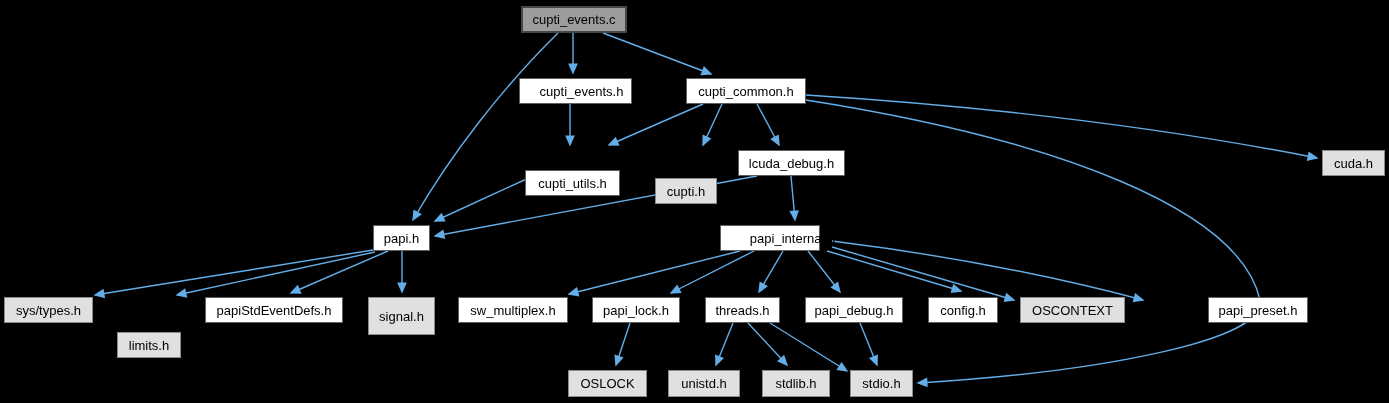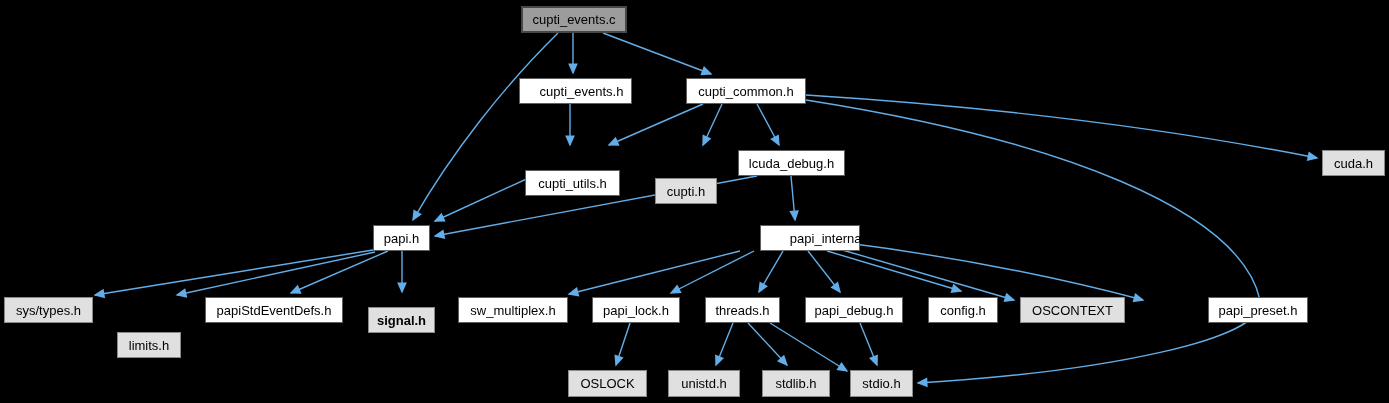--- a/index.html
+++ b/index.html
@@ -79,25 +79,25 @@
   </svg>
   <div id="nodes">
       <div class="node main" style="left: 521px; top: 6px; width: 106px; height: 27px;">cupti_events.c</div>
       <div class="node doc" style="left: 519px; top: 78px; width: 113px; height: 26px; padding-left: 12px;">cupti_events.h</div>
       <div class="node doc" style="left: 686px; top: 78px; width: 120px; height: 26px;">cupti_common.h</div>
       <div class="node doc" style="left: 525px; top: 150px; width: 95px; height: 26px; margin-top: 20px;">cupti_utils.h</div>
       <div class="node ext" style="left: 655px; top: 133px; width: 62px; height: 26px; margin-top: 45px;">cupti.h</div>
       <div class="node doc" style="left: 738px; top: 150px; width: 107px; height: 26px;">lcuda_debug.h</div>
       <div class="node ext" style="left: 1322px; top: 150px; width: 63px; height: 26px;">cuda.h</div>
       <div class="node doc" style="left: 373px; top: 225px; width: 57px; height: 26px;">papi.h</div>
-      <div class="node doc" style="left: 760px; top: 225px; width: 100px; height: 26px; padding-left: 45px;">papi_internal.h</div>
+      <div class="node doc" style="left: 720px; top: 225px; width: 100px; height: 26px; padding-left: 45px;">papi_internal.h</div>
       <div class="node ext" style="left: 4px; top: 297px; width: 89px; height: 26px;">sys/types.h</div>
       <div class="node ext" style="left: 117px; top: 297px; width: 64px; height: 26px; margin-top: 35px;">limits.h</div>
       <div class="node doc" style="left: 205px; top: 297px; width: 138px; height: 26px;">papiStdEventDefs.h</div>
-      <div class="node ext" style="left: 368px; top: 307px; width: 67px; height: 26px; font-weight: bold;">signal.h</div>
+      <div class="node ext" style="left: 368px; top: 297px; width: 67px; height: 38px;">signal.h</div>
       <div class="node doc" style="left: 458px; top: 297px; width: 110px; height: 26px;">sw_multiplex.h</div>
       <div class="node doc" style="left: 592px; top: 297px; width: 88px; height: 26px;">papi_lock.h</div>
       <div class="node doc" style="left: 705px; top: 297px; width: 75px; height: 26px;">threads.h</div>
       <div class="node doc" style="left: 805px; top: 297px; width: 98px; height: 26px;">papi_debug.h</div>
       <div class="node doc" style="left: 928px; top: 297px; width: 70px; height: 26px;">config.h</div>
       <div class="node ext" style="left: 1020px; top: 297px; width: 105px; height: 26px;">OSCONTEXT</div>
       <div class="node doc" style="left: 1208px; top: 297px; width: 100px; height: 26px;">papi_preset.h</div>
       <div class="node ext" style="left: 568px; top: 370px; width: 79px; height: 27px;">OSLOCK</div>
       <div class="node ext" style="left: 668px; top: 370px; width: 72px; height: 27px;">unistd.h</div>
       <div class="node ext" style="left: 762px; top: 370px; width: 68px; height: 27px;">stdlib.h</div>

